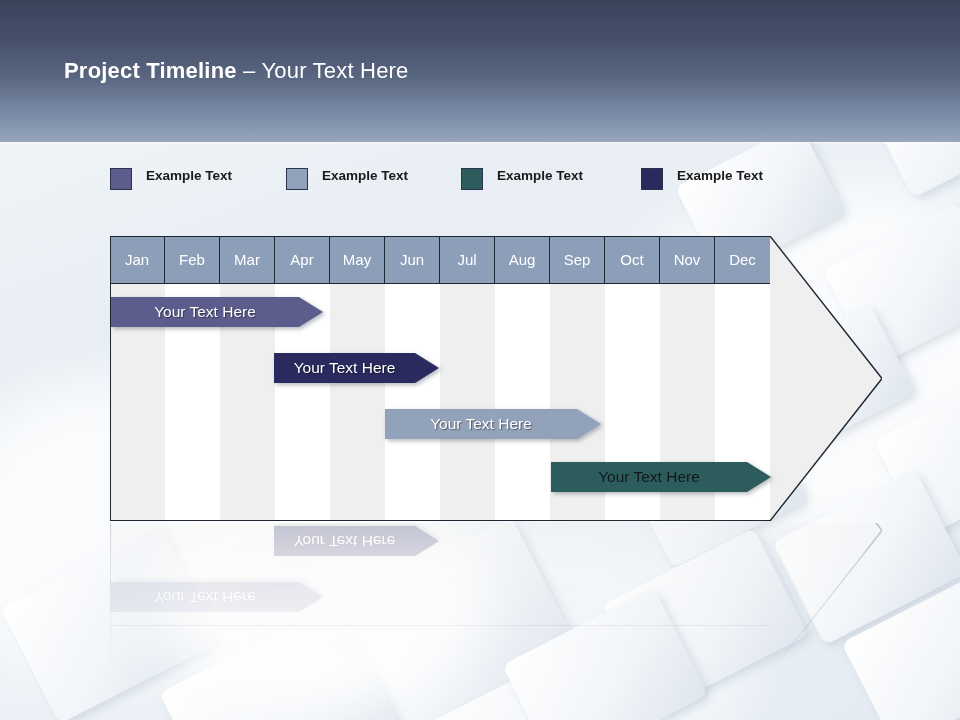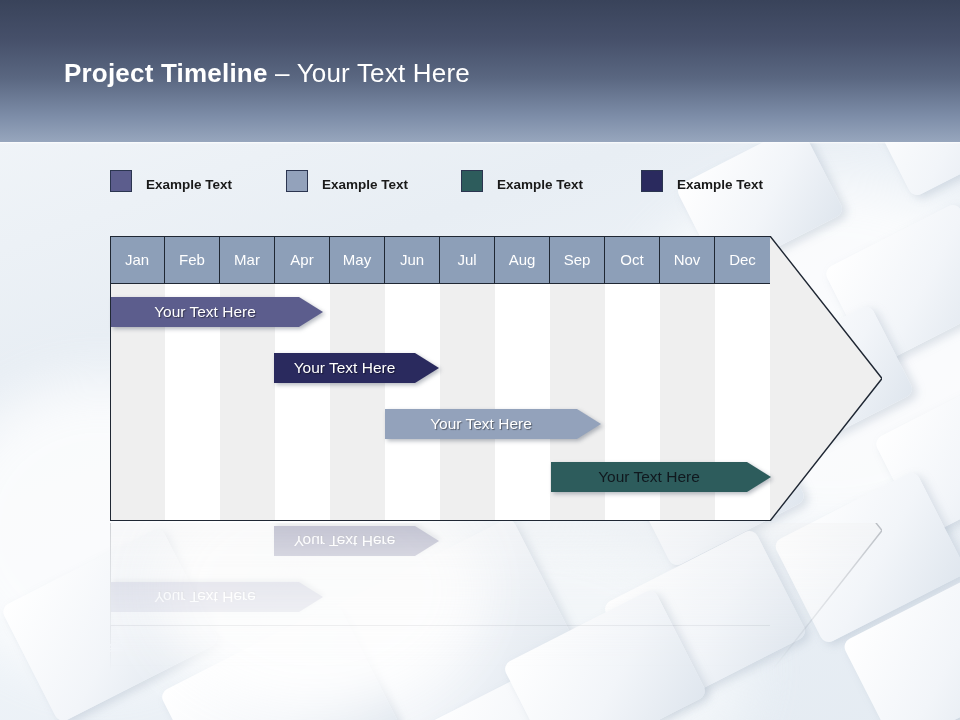--- a/index.html
+++ b/index.html
@@ -13,29 +13,29 @@
   #bg{position:absolute;inset:0;background:
       linear-gradient(160deg,#f4f7fa 0%,#e8eef4 35%,#eef3f8 60%,#e4ebf2 100%);
       overflow:hidden;}
   #bg .key{position:absolute;background:linear-gradient(145deg,#ffffff 0%,#f2f5f9 55%,#dfe6ee 100%);
       border-radius:9px;box-shadow:3px 5px 9px rgba(160,175,192,.35);transform:rotate(-27deg);}
   #bg .soft{position:absolute;border-radius:50%;filter:blur(26px);}
 
   
   #header{position:absolute;left:0;top:0;width:960px;height:142px;
       background:linear-gradient(180deg,#39435a 0%,#46506a 28%,#5a6781 55%,#7d8da8 82%,#97a6bd 100%);}
-  #header-title{position:absolute;left:64px;top:58px;font-size:26px;color:#ffffff;white-space:nowrap;letter-spacing:.2px;}
+  #header-title{position:absolute;left:64px;top:58px;font-size:22px;color:#ffffff;white-space:nowrap;letter-spacing:.2px;}
   #header-title .b{font-weight:bold;}
   #header-title .n{font-weight:normal;}
   #header-sep{position:absolute;left:0;top:142px;width:960px;height:2px;
       background:linear-gradient(180deg,rgba(255,255,255,.85),rgba(255,255,255,0));}
 
   
   #legend{position:absolute;left:110px;top:168px;width:730px;height:26px;}
-  .legend-item{position:absolute;top:0;height:24px;display:flex;align-items:flex-end;}
+  .legend-item{position:absolute;top:0;height:24px;display:flex;align-items:flex-start;}
   .legend-sw{width:22px;height:22px;border:1px solid #2b3550;box-sizing:border-box;}
   .legend-lb{margin-left:14px;font-size:13.5px;font-weight:bold;color:#1a1a1a;white-space:nowrap;}
 
   
   #chart{position:absolute;left:110px;top:236px;width:660px;height:285px;}
   #bigarrow{position:absolute;left:110px;top:236px;width:772px;height:285px;}
 
   #cols{position:absolute;inset:0;display:flex;}
   .col{flex:1 1 0;position:relative;}
   .col.odd{background:#efefef;}

